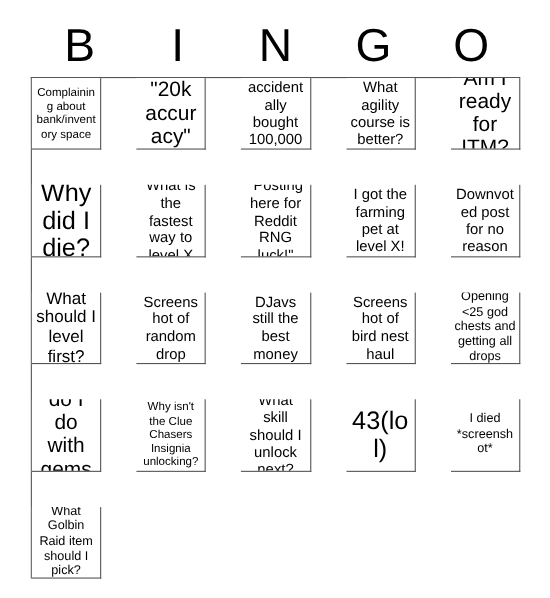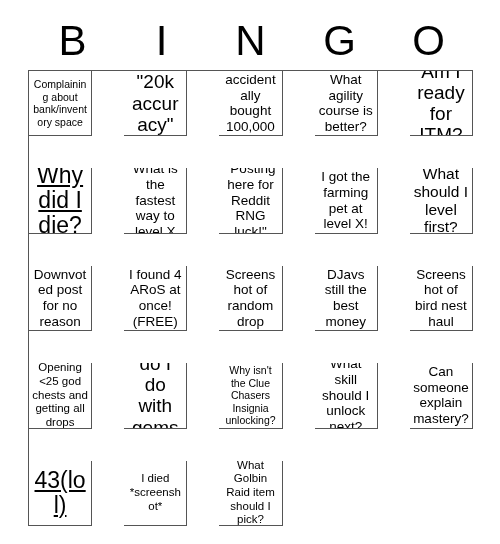--- a/index.html
+++ b/index.html
@@ -72,21 +72,21 @@
     line-height: 1.14;
     color: #000000;
     word-wrap: break-word;
   }
   
   .fs-xs  { font-size: 10.5px; line-height: 1.18; }
   .fs-s   { font-size: 11.5px; line-height: 1.18; }
   .fs-m   { font-size: 13.5px; line-height: 1.16; }
   .fs-l   { font-size: 15.5px; line-height: 1.14; }
   .fs-xl  { font-size: 19px;   line-height: 1.12; }
-  .fs-xxl { font-size: 23px;   line-height: 1.10; text-decoration: underline; }
+  .fs-xxl { font-size: 23px;   line-height: 1.10; }
 </style>
 </head>
 <body>
 
 <div id="card">
 
   <div id="header-row">
     <div class="header-letter">B</div>
     <div class="header-letter">I</div>
     <div class="header-letter">N</div>
@@ -118,27 +118,24 @@
         <span class="cell-text fs-m">What is the fastest way to level X</span>
       </div>
     <div class="cell">
         <span class="cell-text fs-m">"Posting here for Reddit RNG luck!"</span>
       </div>
     <div class="cell">
         <span class="cell-text fs-m">I got the farming pet at level X!</span>
       </div>
 
     <div class="cell">
-        <span class="cell-text fs-l">What should I level first?</span>
-      </div>
-    <div class="cell">
         <span class="cell-text fs-m">Downvoted post for no reason</span>
       </div>
     <div class="cell">
-        <span class="cell-text fs-m">I found 4 ARoS at once! (FREE)</span>
+        <span class="cell-text fs-l">What should I level first?</span>
       </div>
     <div class="cell">
         <span class="cell-text fs-m">Screenshot of random drop</span>
       </div>
     <div class="cell">
         <span class="cell-text fs-m">Are DJavs still the best money maker?</span>
       </div>
 
     <div class="cell">
         <span class="cell-text fs-m">Screenshot of bird nest haul</span>
@@ -150,23 +147,20 @@
         <span class="cell-text fs-xl">What do I do with gems?</span>
       </div>
     <div class="cell">
         <span class="cell-text fs-xs">Why isn't the Clue Chasers Insignia unlocking?</span>
       </div>
 
     <div class="cell">
         <span class="cell-text fs-m">What skill should I unlock next?</span>
       </div>
     <div class="cell">
-        <span class="cell-text fs-m">Can someone explain mastery?</span>
-      </div>
-    <div class="cell">
         <span class="cell-text fs-xxl">43(lol)</span>
       </div>
     <div class="cell">
         <span class="cell-text fs-s">I died *screenshot*</span>
       </div>
     <div class="cell">
         <span class="cell-text fs-s">What Golbin Raid item should I pick?</span>
       </div>
   </div>
 

